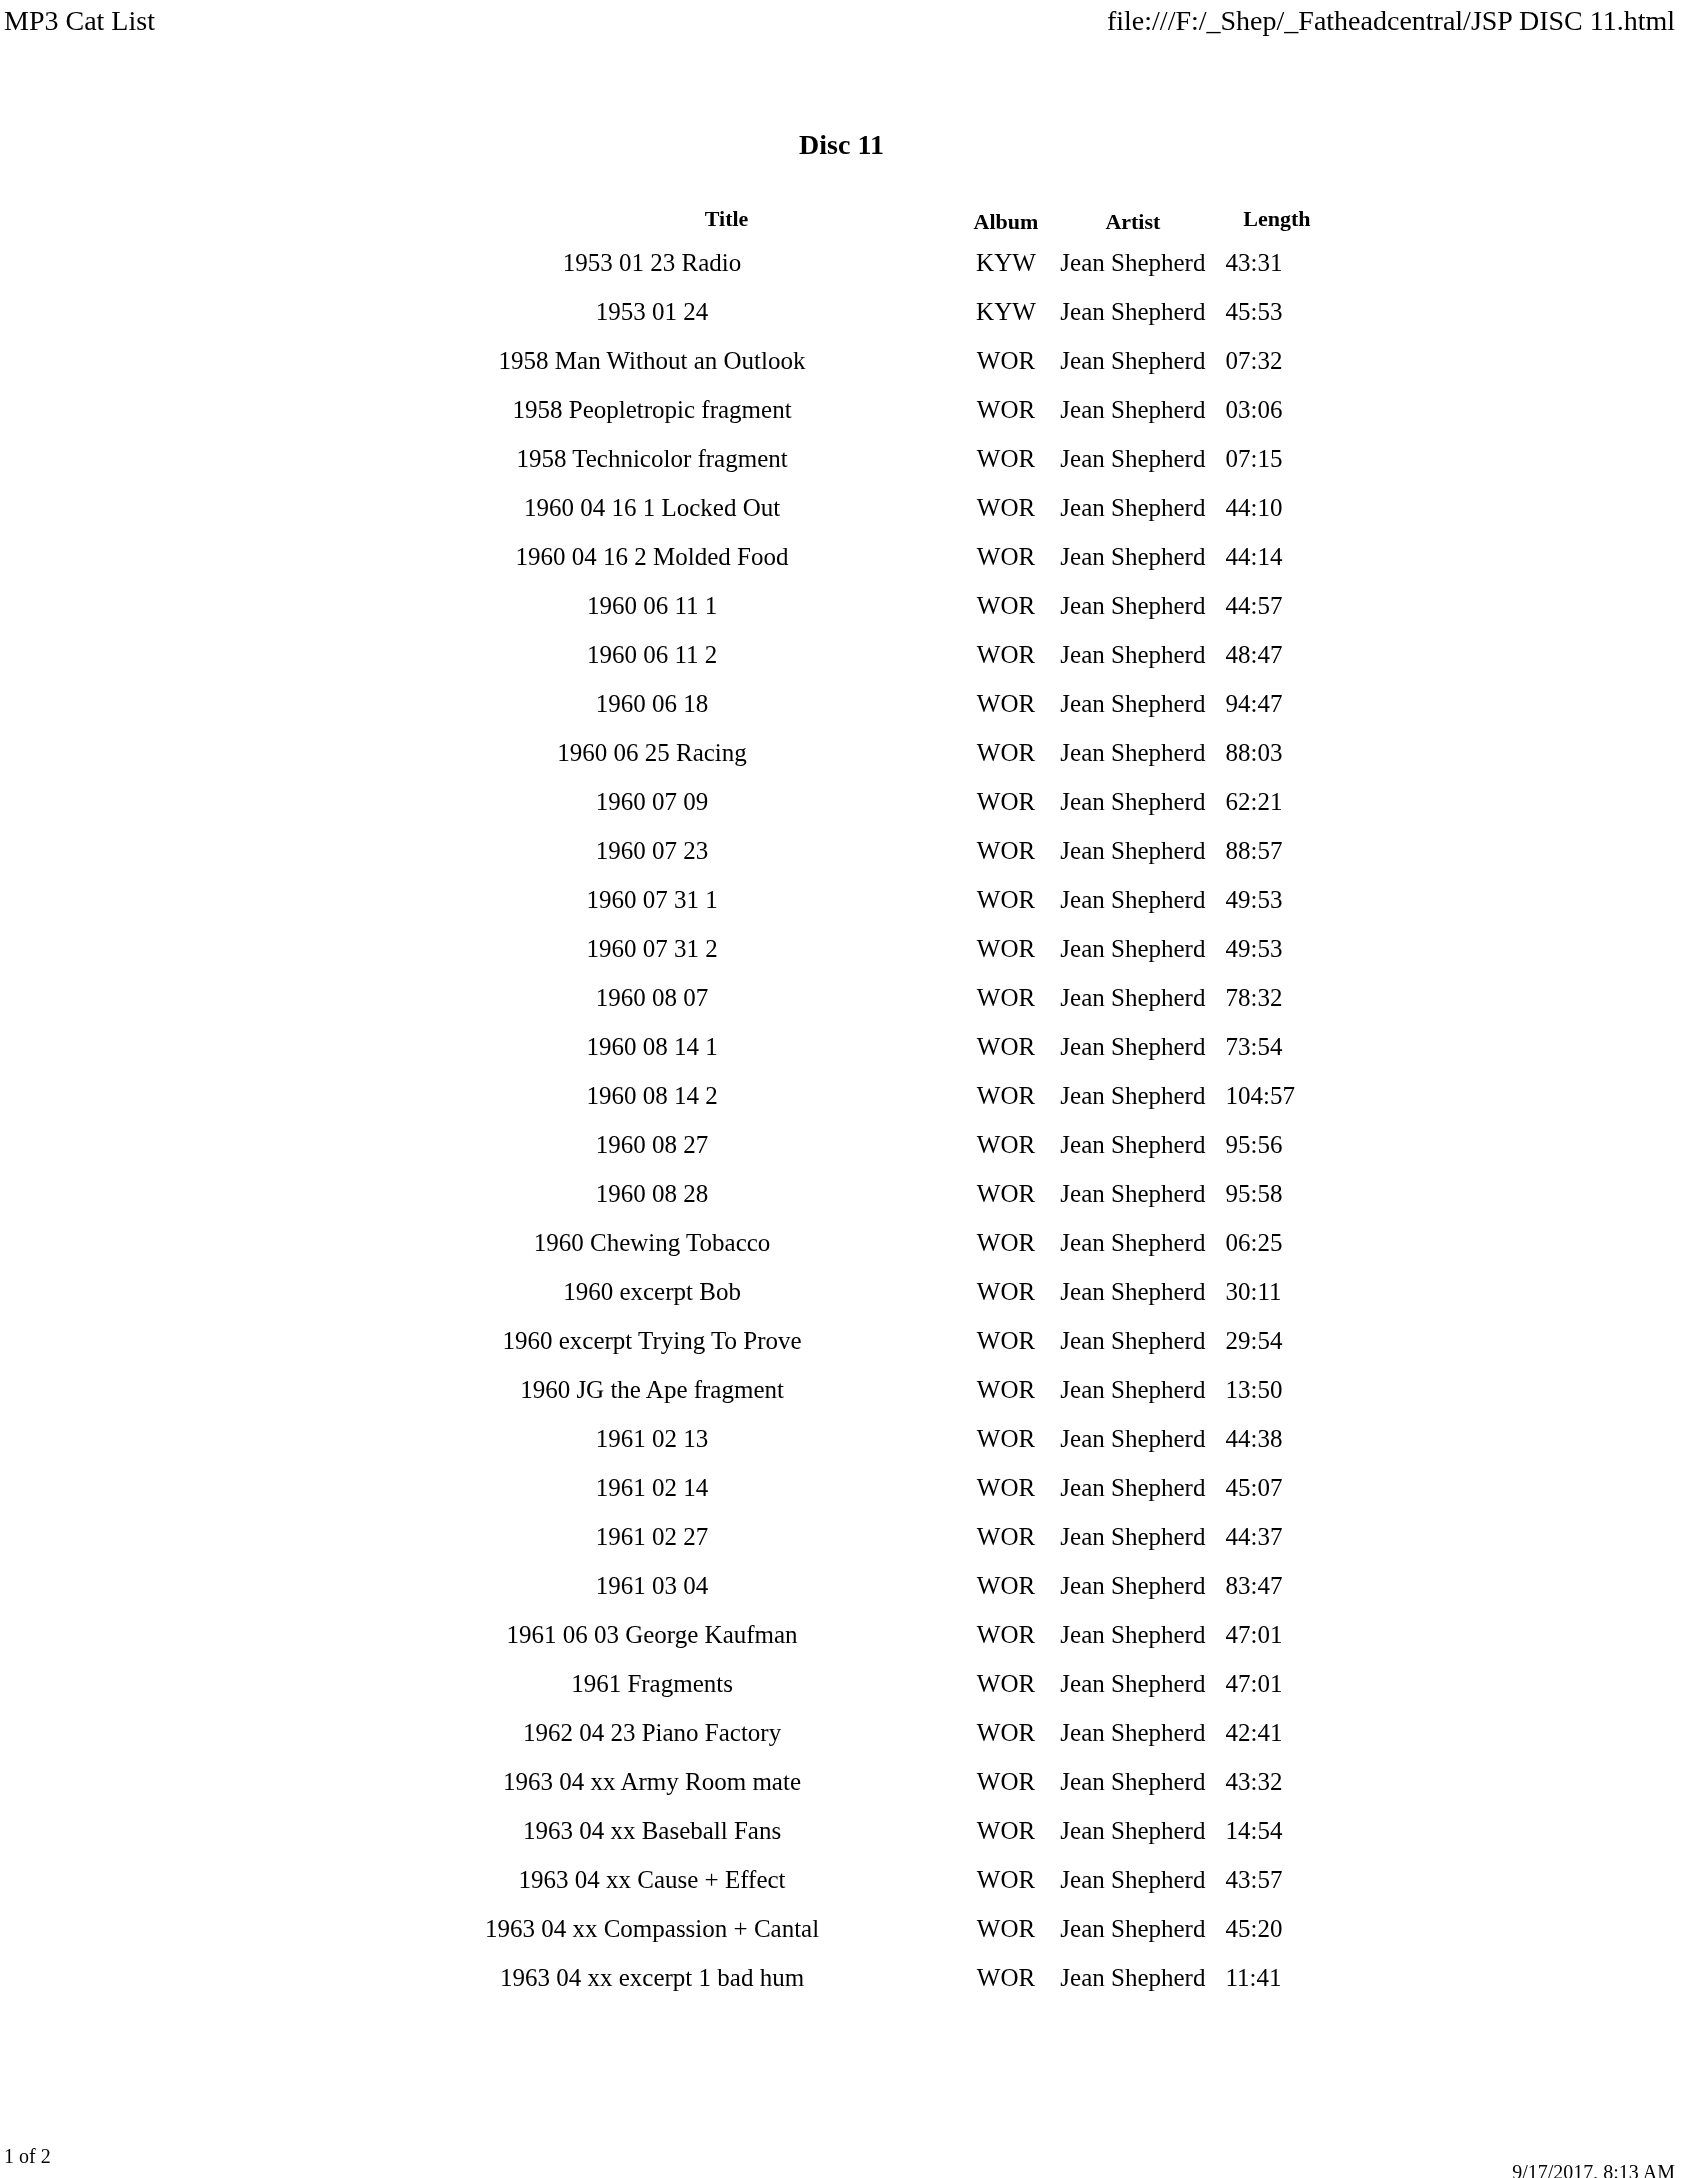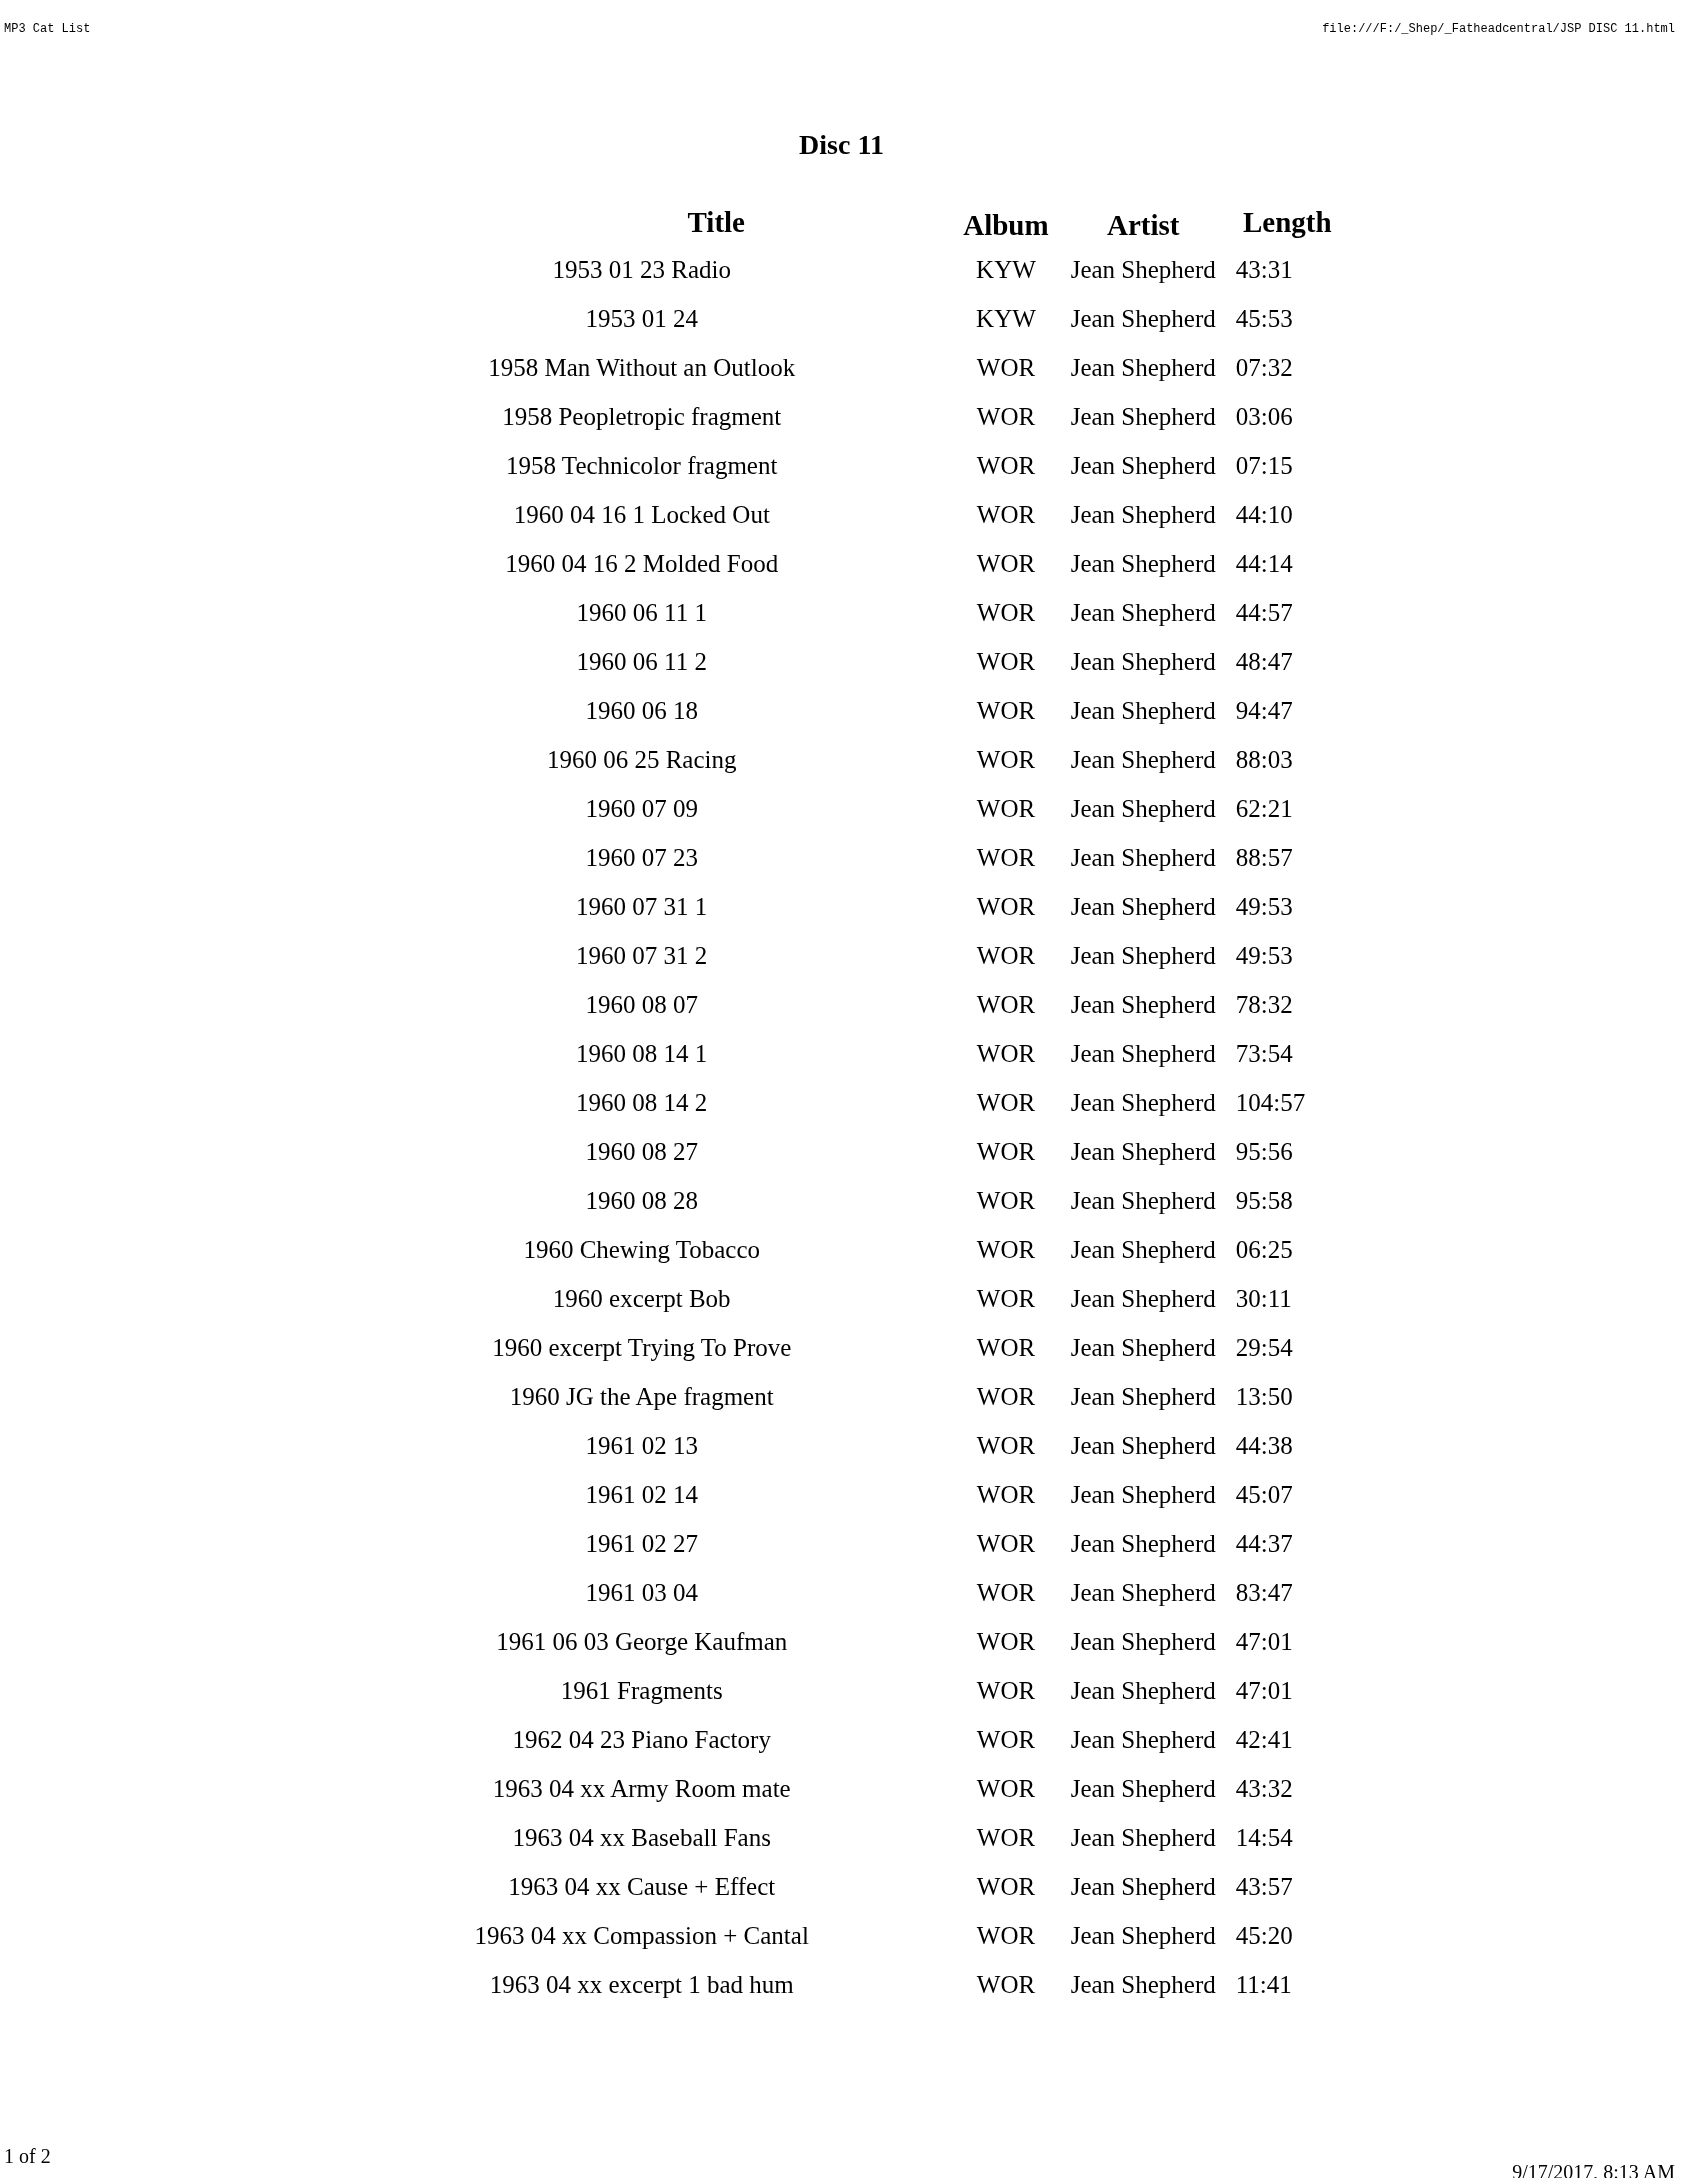--- a/index.html
+++ b/index.html
@@ -14,27 +14,26 @@
     font-family: "Liberation Serif", serif;
     color: #000000;
     overflow: hidden;
   }
   .page {
     position: absolute;
     inset: 0;
   }
   .hdr {
     position: absolute;
-    top: 14px;
+    top: 6px;
     left: 0;
     right: 0;
     height: 30px;
-    font-size: 12px;
+    font-size: 28px;
     line-height: 30px;
-    font-family: Liberation Mono, monospace;
   }
   .hdr-left {
     position: absolute;
     left: 4px;
     top: 0;
     white-space: nowrap;
   }
   .hdr-right {
     position: absolute;
     right: 8px;
@@ -79,21 +78,21 @@
     right: 0;
     display: flex;
     justify-content: center;
   }
   table.listing {
     border-collapse: collapse;
     font-size: 25px;
   }
   table.listing th {
     font-weight: bold;
-    font-size: 29px;
+    font-size: 22px;
     padding: 0 0 6px 0;
     text-align: center;
     white-space: nowrap;
   }
   table.listing td {
     padding: 0;
     height: 49px;
     vertical-align: middle;
     white-space: nowrap;
   }

